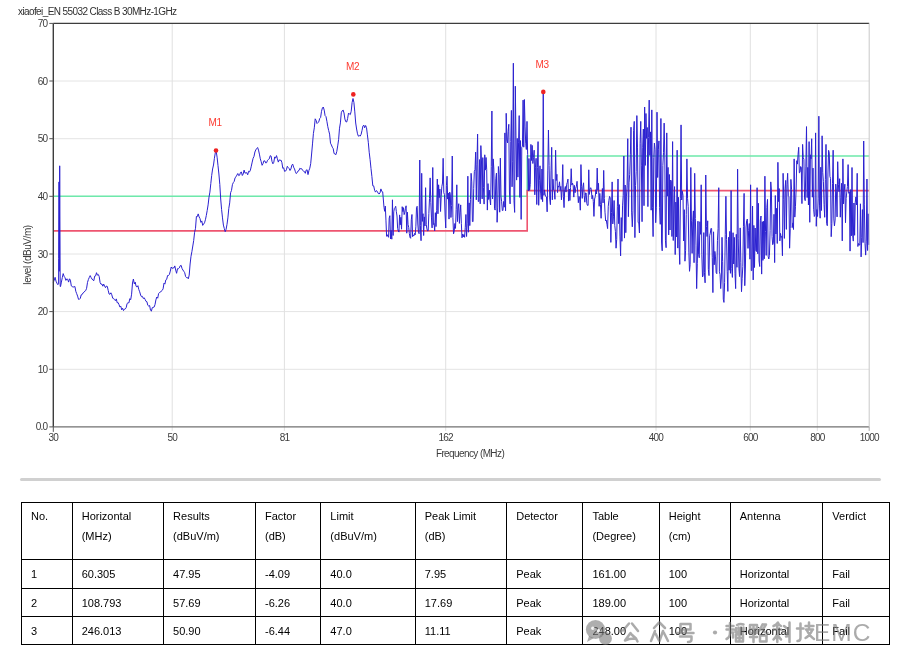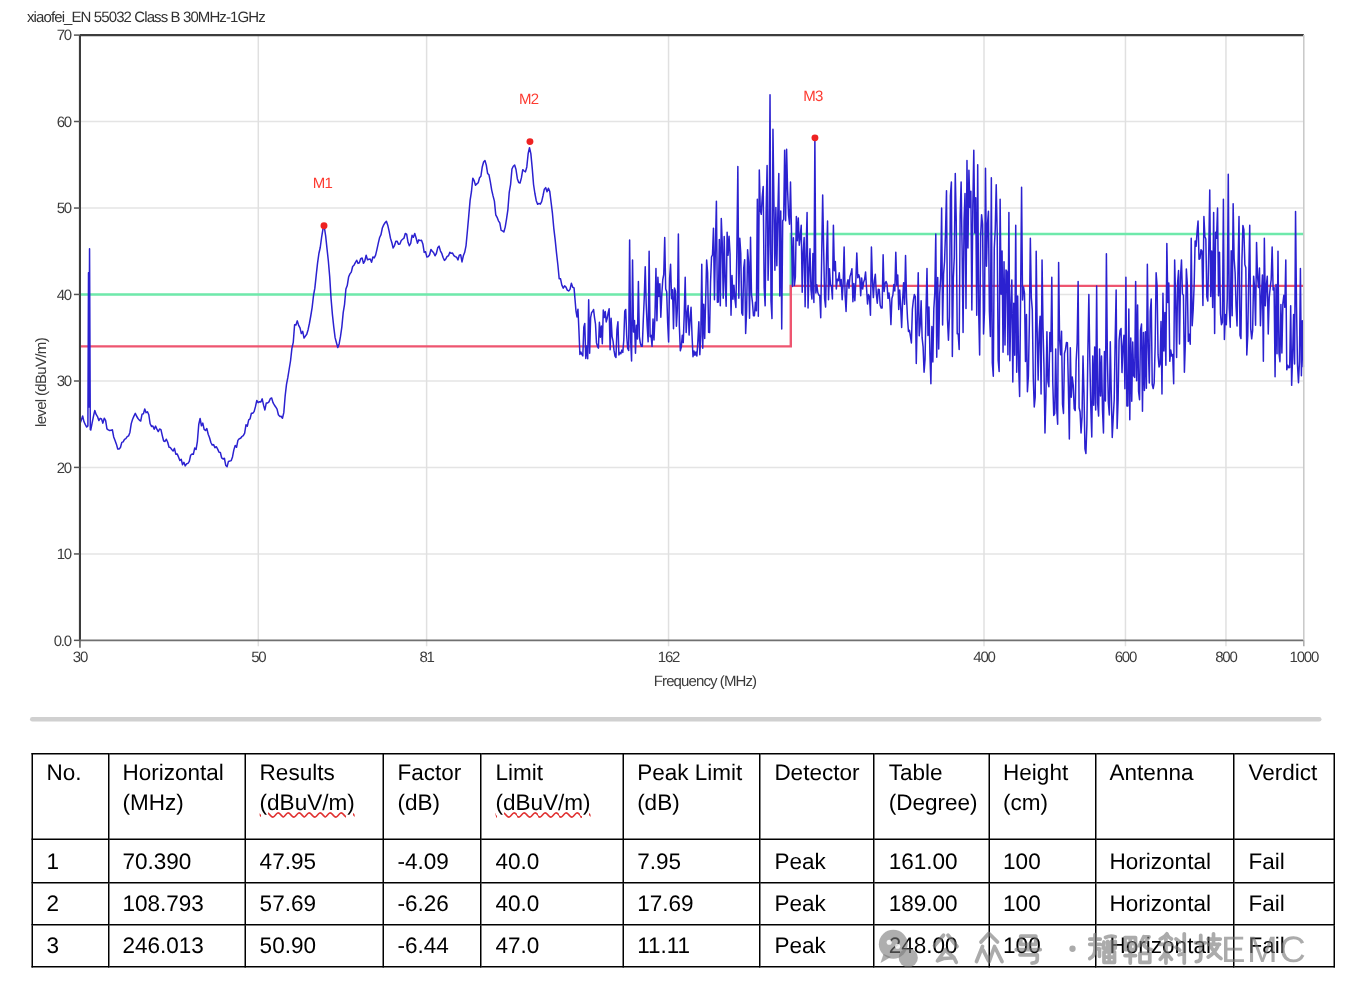--- a/index.html
+++ b/index.html
@@ -1,22 +1,22 @@
 <!DOCTYPE html>
 <html><head><meta charset="utf-8">
 <style>
 html,body{margin:0;padding:0;background:#fff;width:901px;height:670px;overflow:hidden}
 #page{position:relative;width:901px;height:670px;font-family:"Liberation Sans",sans-serif}
 #tbl{position:absolute;left:21px;top:502px;border-collapse:collapse;table-layout:fixed;
- font-family:"Liberation Sans",sans-serif;font-size:15px;color:#000}
+ font-family:"Liberation Sans",sans-serif;font-size:11px;color:#000}
 #tbl td{border:1px solid #000;padding:0 0 0 9px;vertical-align:middle;overflow:hidden;white-space:nowrap}
 #hrow td{vertical-align:top;height:56px}
 .h1{margin-top:3px;line-height:20px}
 .h2{line-height:20px}
-.wv{text-decoration:underline;text-decoration-style:wavy;text-decoration-color:#e03131;
+.wv{text-decoration-style:wavy;text-decoration-color:#e03131;
  text-decoration-thickness:1px;text-underline-offset:1px}
 </style></head>
 <body>
 <div id="page">
 <svg width="901" height="470" style="position:absolute;left:0;top:0">
 <style>
 .tick{font-family:"Liberation Sans",sans-serif;font-size:10px;letter-spacing:-0.8px;fill:#3c3c3c}
 .atitle{font-family:"Liberation Sans",sans-serif;font-size:10px;letter-spacing:-0.6px;fill:#3c3c3c}
 .mlab{font-family:"Liberation Sans",sans-serif;font-size:10px;letter-spacing:-0.5px;fill:#fd3b31}
 </style>
@@ -128,21 +128,21 @@
           </td>
           <td>
             <div class="h1">Antenna</div>
           </td>
           <td>
             <div class="h1">Verdict</div>
           </td>
         </tr>
         <tr style="height:29px">
           <td>1</td>
-          <td>70.390</td>
+          <td>60.305</td>
           <td>47.95</td>
           <td>-4.09</td>
           <td>40.0</td>
           <td>7.95</td>
           <td>Peak</td>
           <td>161.00</td>
           <td>100</td>
           <td>Horizontal</td>
           <td>Fail</td>
         </tr>

